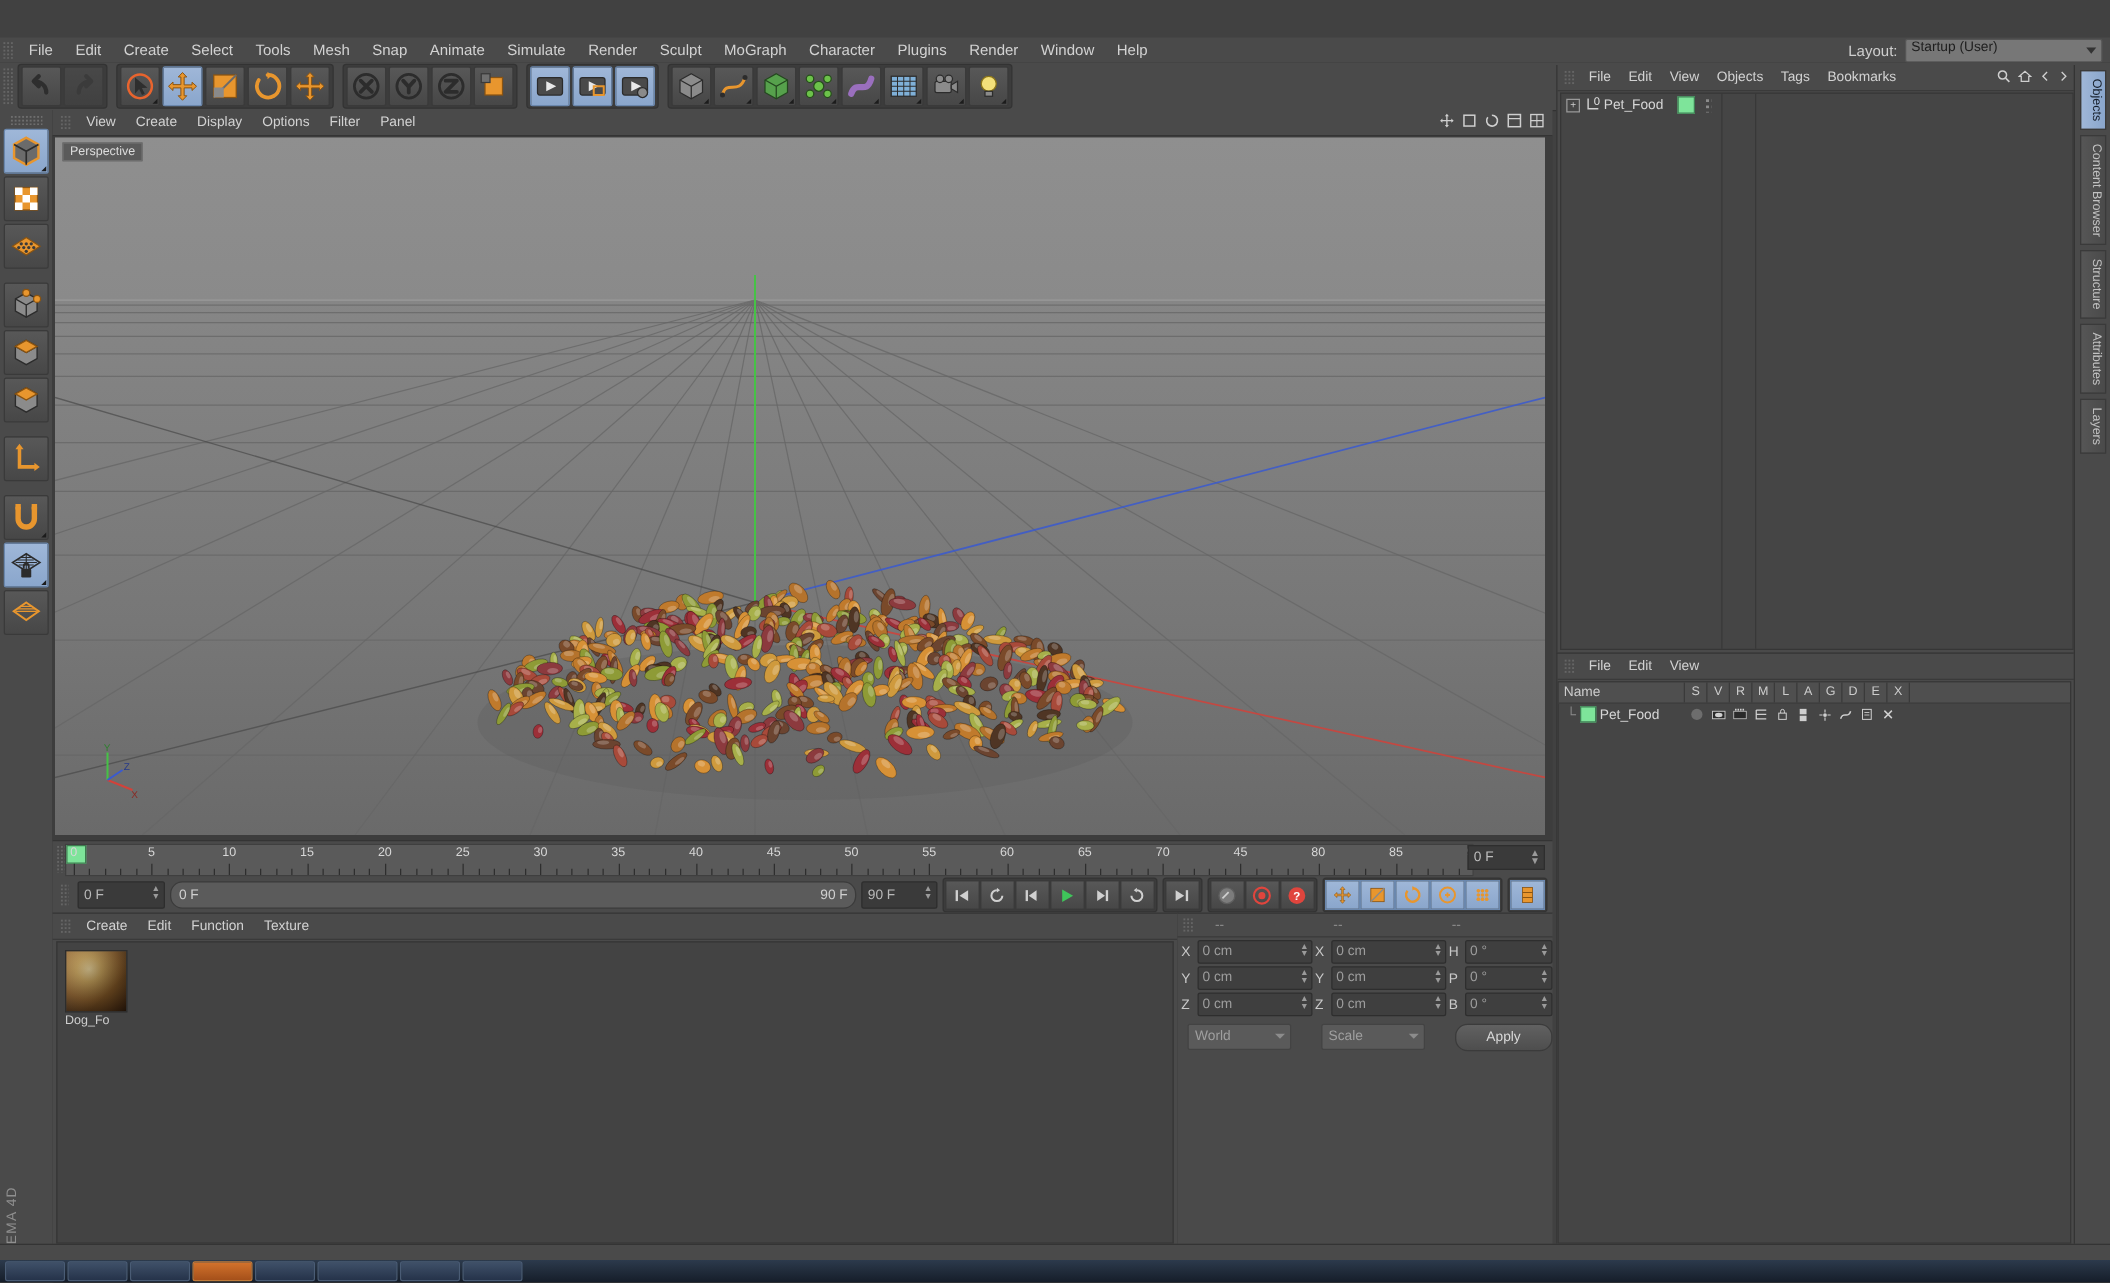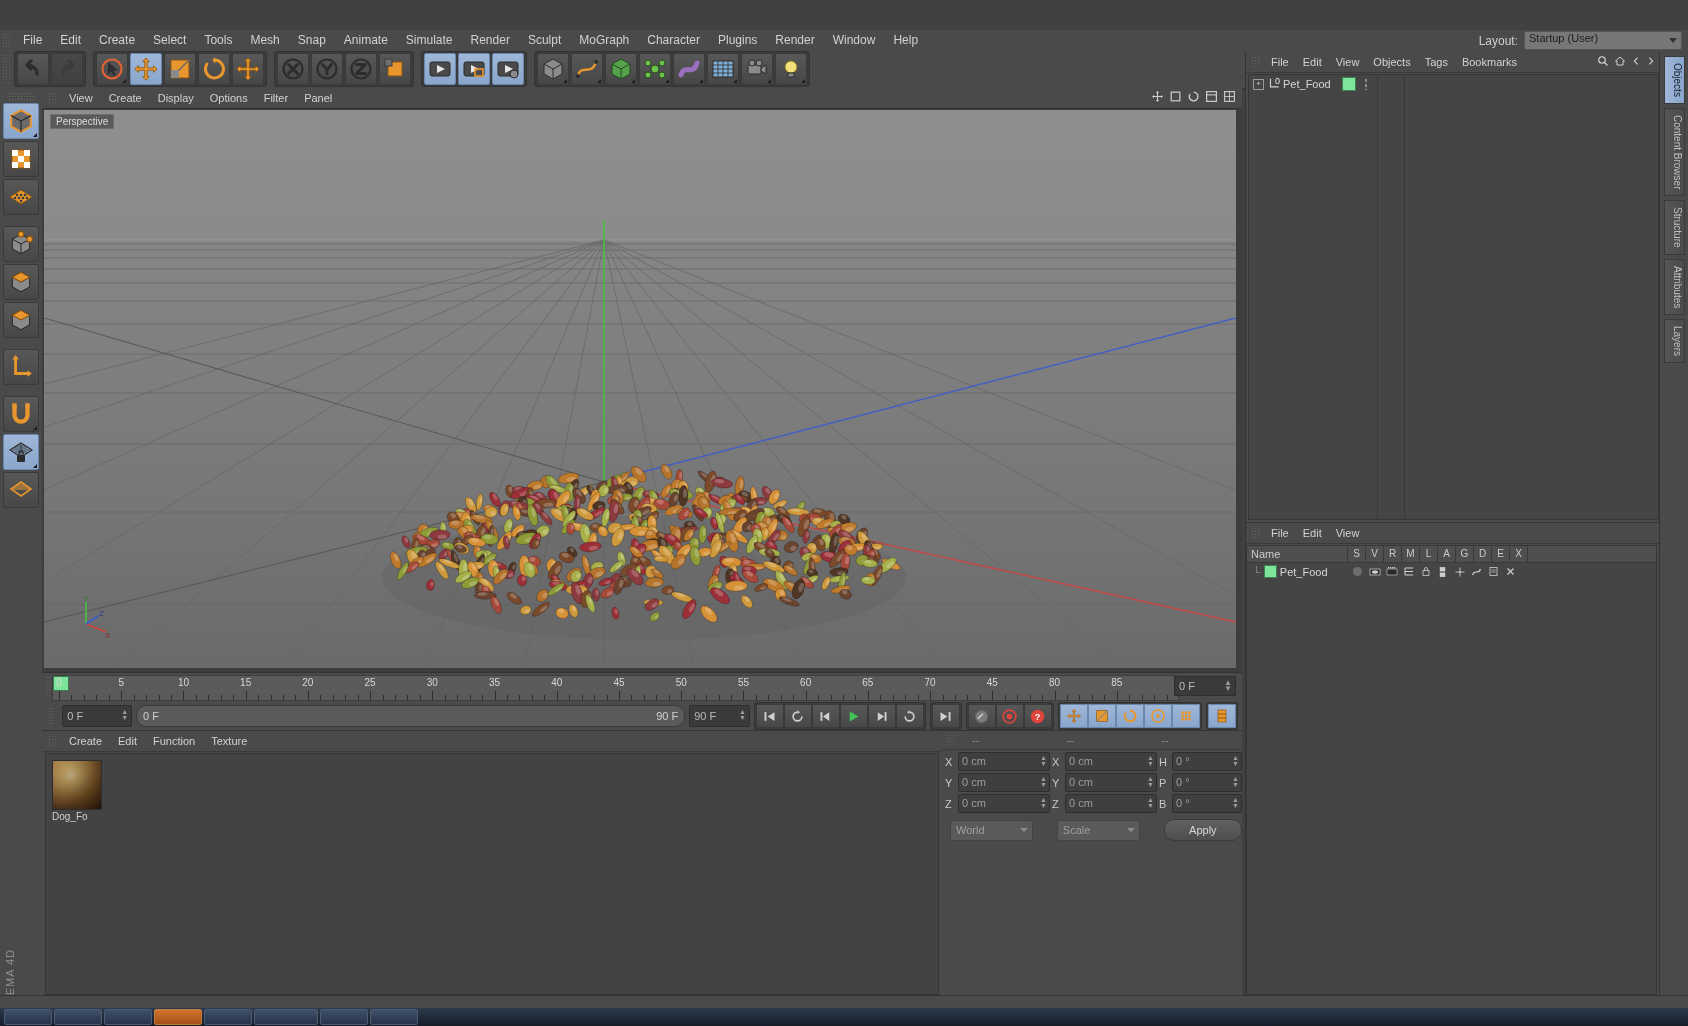--- a/index.html
+++ b/index.html
@@ -132,21 +132,21 @@
   
   .coordwrap{position:absolute;left:942px;top:730px;width:300px;height:266px;background:#4a4a4a;border-top:1px solid #343434;}
   .coordhdr{height:18px;display:flex;align-items:center;border-bottom:1px solid #3a3a3a;color:#8f8f8f;font-size:11px;}
   .coordhdr span{flex:1;text-align:left;padding-left:14px;}
   .coordrow{display:flex;align-items:center;height:19px;margin:2px 0 0 3px;gap:2px;}
   .axislbl{width:11px;font-size:11px;color:#c9c9c9;text-align:left;}
   .cfield{width:84px;height:17px;background:#3f3f3f;border:1px solid #2e2e2e;border-radius:2px;
      color:#9d9d9d;font-size:11px;line-height:17px;padding:0 3px;position:relative;}
   .cfield.small{width:62px;}
   .spin{position:absolute;right:2px;top:2px;color:#9b9b9b;font-size:7px;line-height:6px;}
-  .coordbtns{display:flex;align-items:center;gap:24px;margin:6px 0 0 8px;}
+  .coordbtns{display:flex;align-items:flex-start;gap:24px;margin:6px 0 0 8px;}
   .dropsel{width:78px;height:19px;background:#5a5a5a;border:1px solid #434343;border-radius:2px;
      color:#9f9f9f;font-size:11px;line-height:19px;padding:0 5px;position:relative;}
   .dropsel .caret{position:absolute;right:4px;top:7px;border-left:4px solid transparent;border-right:4px solid transparent;border-top:4px solid #8c8c8c;}
   .applybtn{width:84px;height:20px;border-radius:10px;background:linear-gradient(to bottom,#616161,#4e4e4e);
      border:1px solid #3b3b3b;color:#d8d8d8;font-size:11px;display:flex;align-items:center;justify-content:center;}
 
   
   .objwrap{position:absolute;left:1245px;top:52px;width:415px;height:470px;background:#4a4a4a;border-left:1px solid #343434;}
   .panelmenu{height:20px;display:flex;align-items:center;border-bottom:1px solid #3a3a3a;position:relative;}
   .panelmenu .menu-item{font-size:11px;padding:0 7px;}

